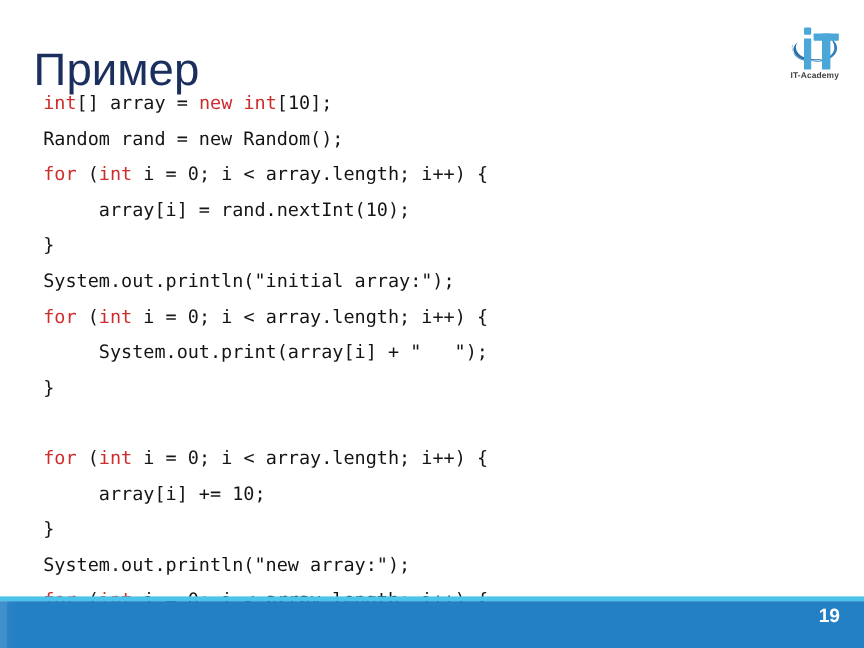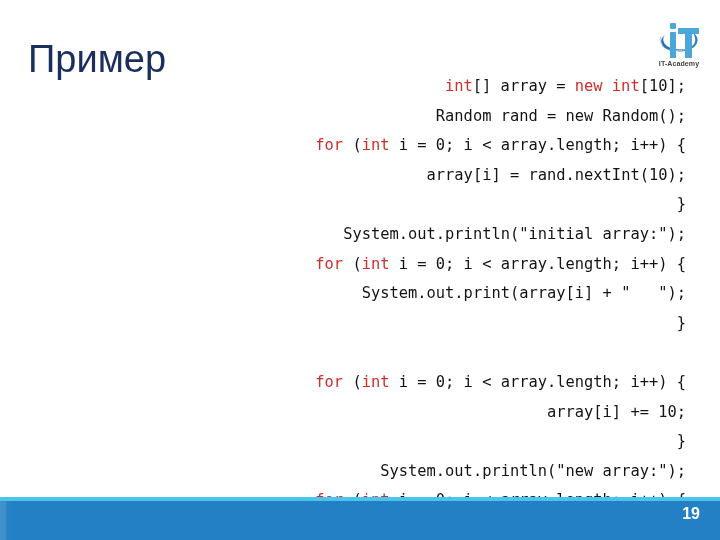--- a/index.html
+++ b/index.html
@@ -75,21 +75,20 @@
     font-size: 15.4px;
     line-height: 29.6px;
     color: #141414;
     white-space: pre;
     letter-spacing: 0px;
   }
   .code .ln {
     display: block;
     min-height: 29.6px;
     white-space: pre;
-    text-align: right;
   }
   .kw { color: #cf2c2c; }
 
   
   .footer-stripe {
     position: absolute;
     left: 0;
     bottom: 39px;
     width: 720px;
     height: 4px;

